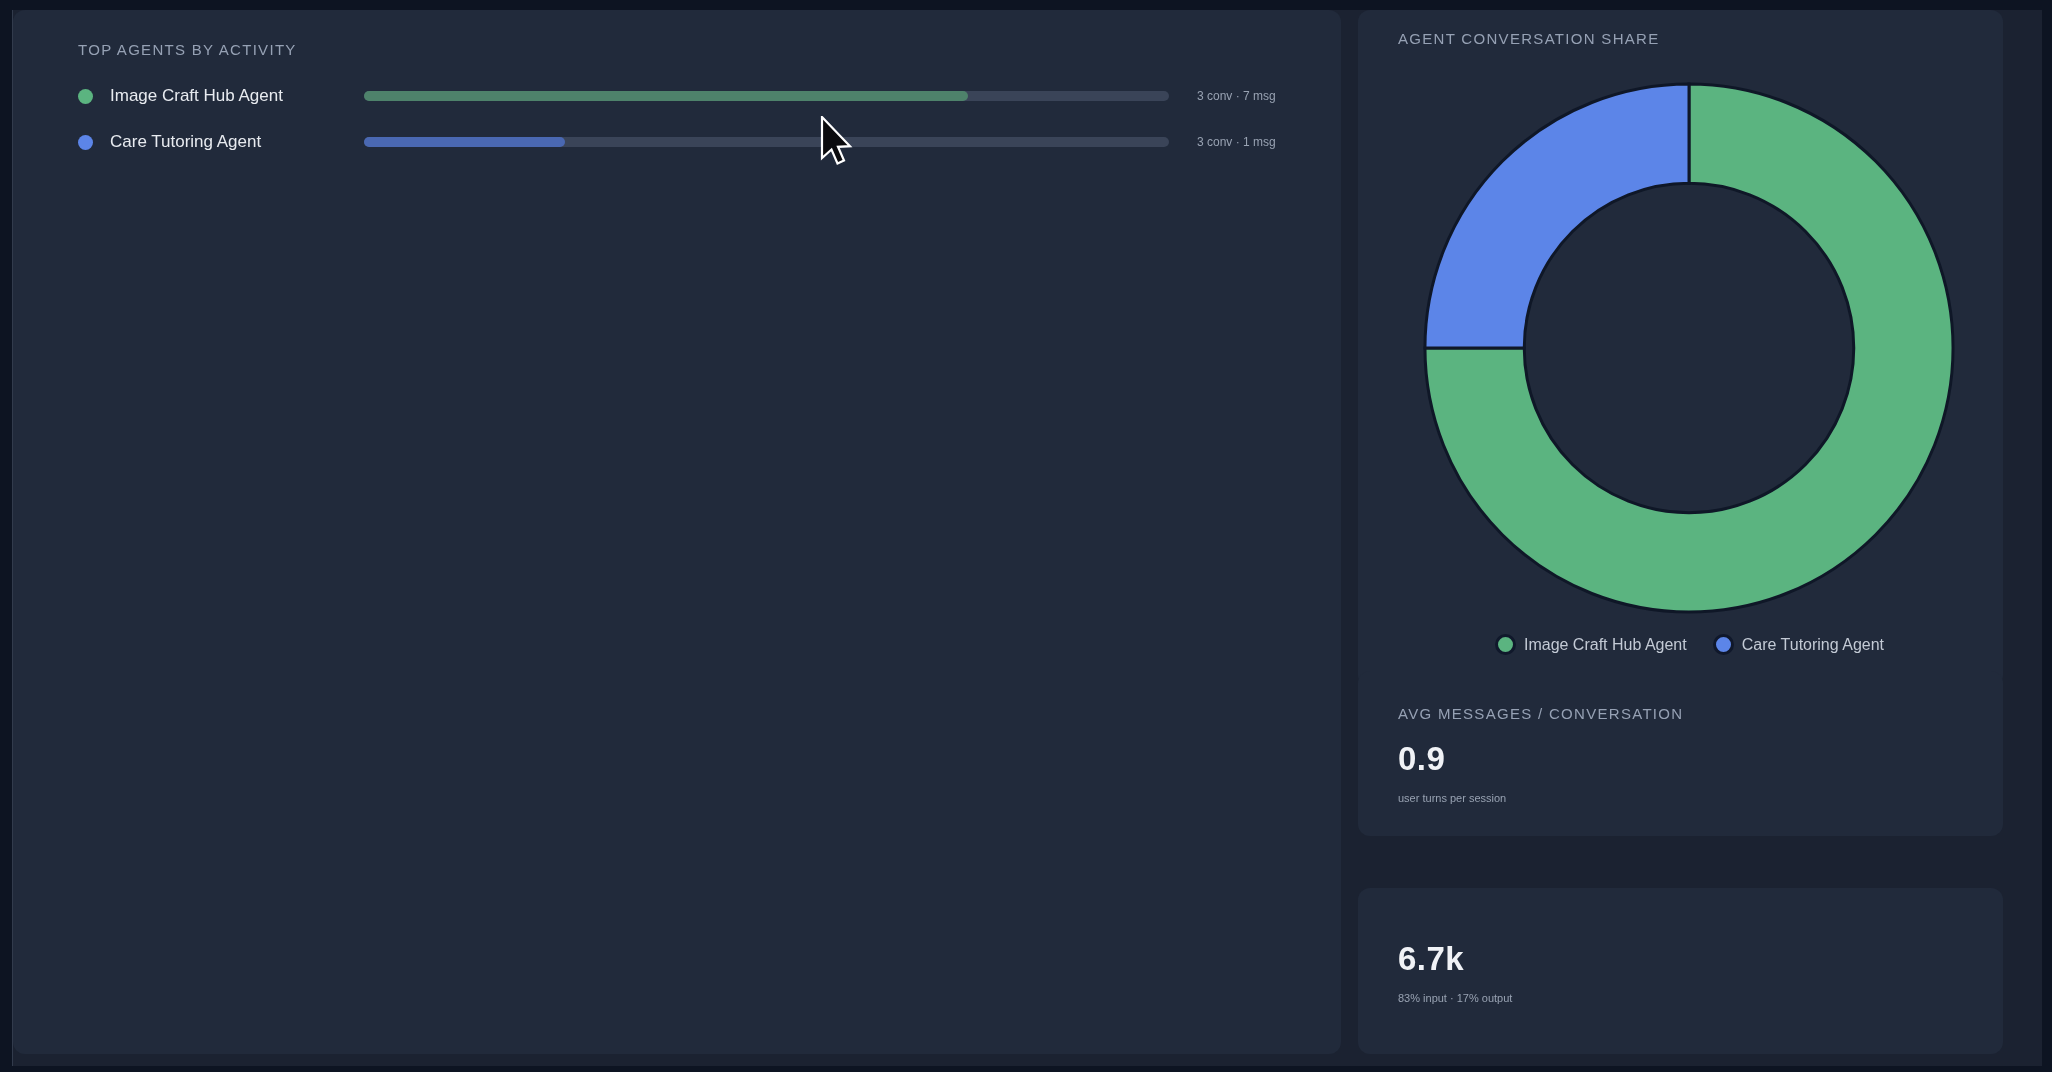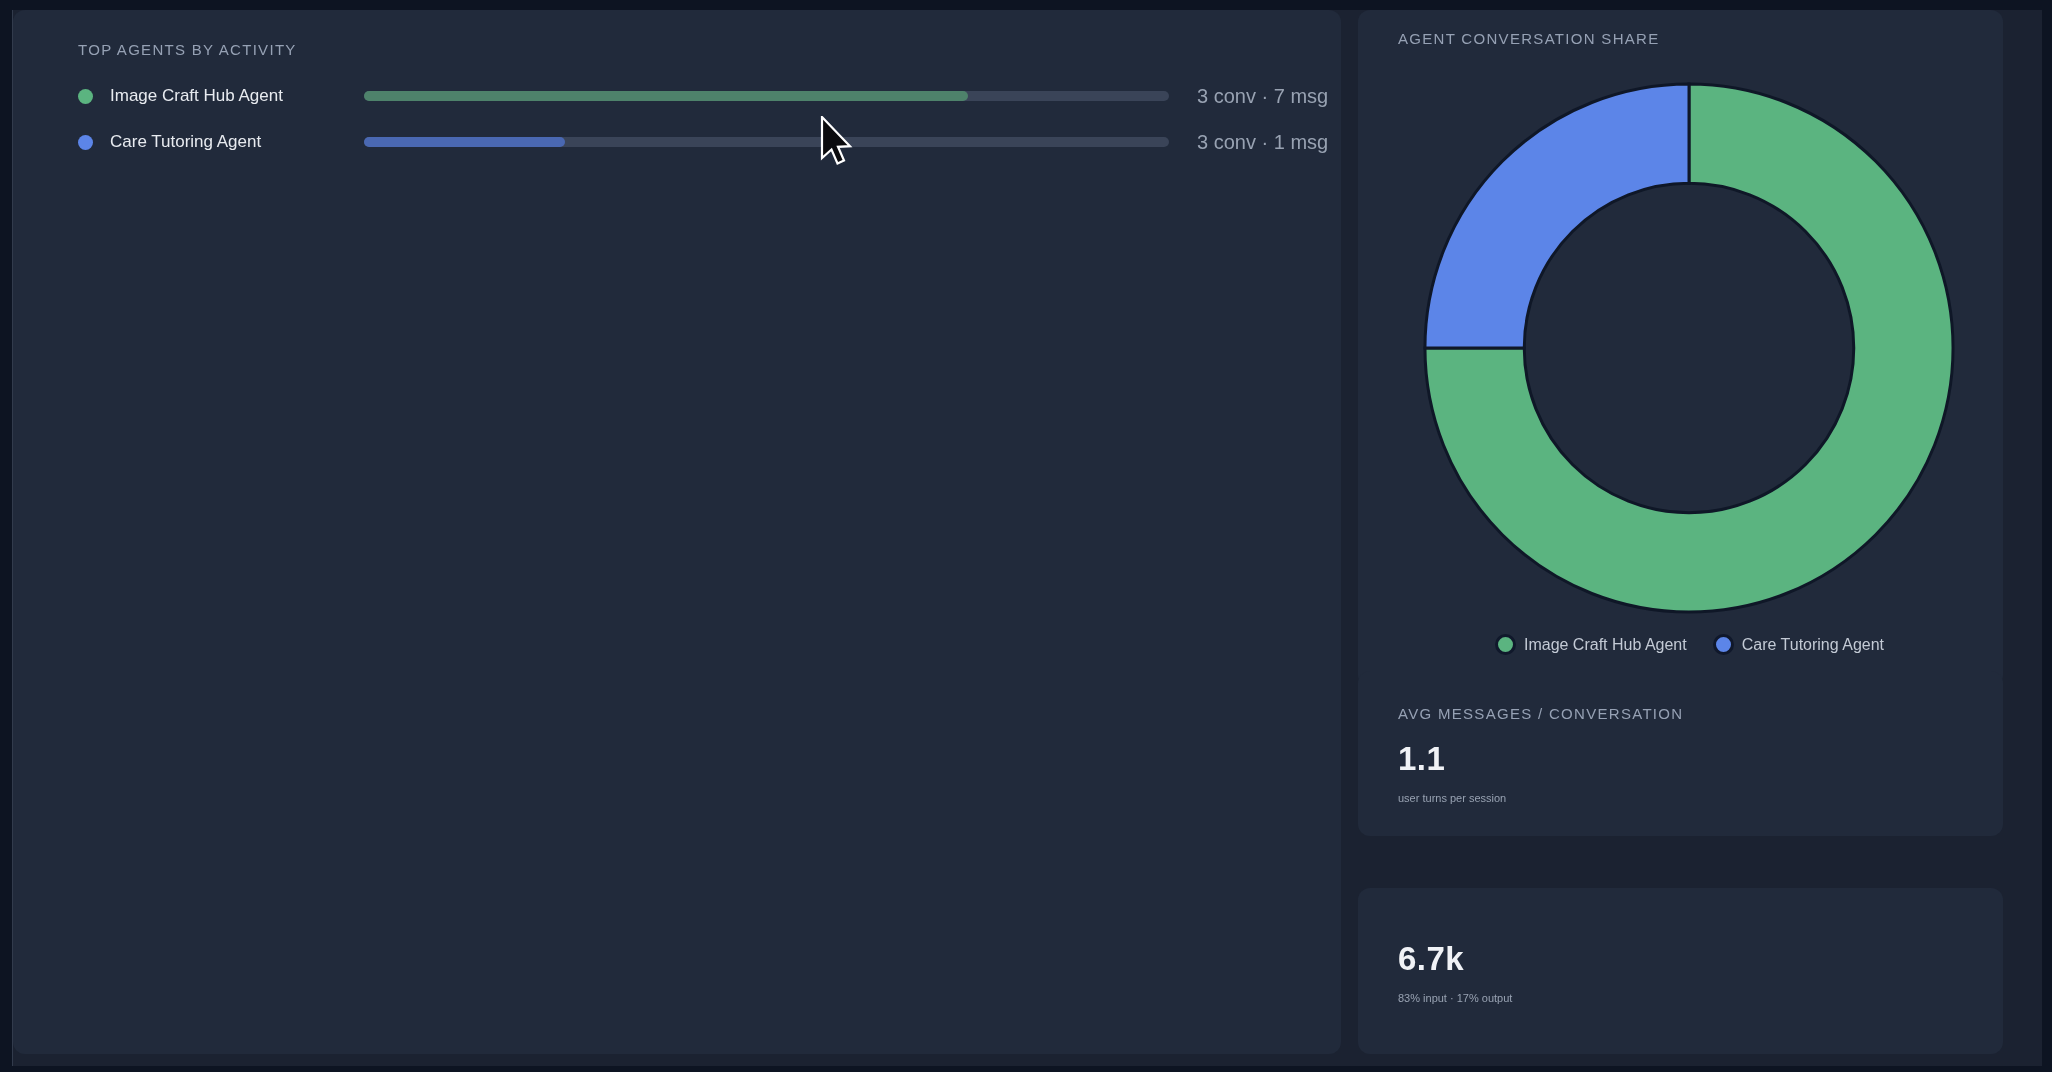--- a/index.html
+++ b/index.html
@@ -56,21 +56,21 @@
     white-space:nowrap;overflow:hidden;
   }
   .bar-track{
     height:10px;border-radius:5px;background:#3A4458;
     position:relative;width:805px;
   }
   .bar-fill{
     position:absolute;left:0;top:0;bottom:0;border-radius:5px;
   }
   .agent-value{
-    margin-left:28px;font-size:20px;color:#98A2B2;white-space:nowrap;
+    margin-left:28px;font-size:12px;color:#98A2B2;white-space:nowrap;
   }
 
   
   .donut-wrap{
     position:absolute;left:63px;top:70px;width:536px;height:536px;
   }
   .legend{
     position:absolute;left:0;right:0;top:624px;
     display:flex;justify-content:center;align-items:center;gap:26px;
     transform:translateX(9px);
@@ -138,21 +138,21 @@
       </div>
       <div class="legend-item">
         <span class="legend-dot" style="background: rgb(92, 133, 232);"></span>
         <span class="legend-label">Care Tutoring Agent</span>
       </div>
     </div>
   </section>
 
   <section class="card card-stat card-avg">
     <h2 class="section-title">AVG MESSAGES / CONVERSATION</h2>
-    <div class="stat-value">1.1</div>
+    <div class="stat-value">0.9</div>
     <div class="stat-sub">user turns per session</div>
   </section>
 
   <section class="card card-stat card-tokens">
     <div class="stat-value">6.7k</div>
     <div class="stat-sub">83% input · 17% output</div>
   </section>
 
 </div>
 

